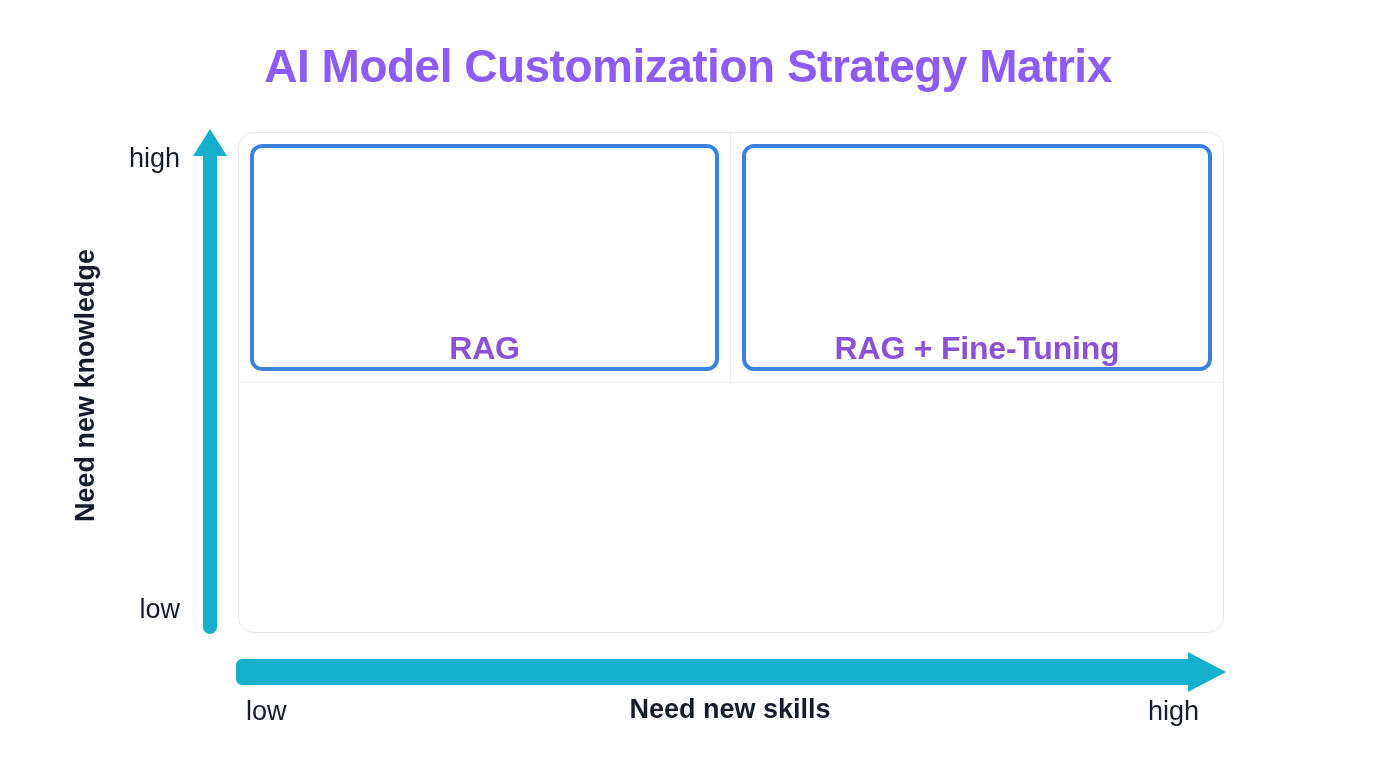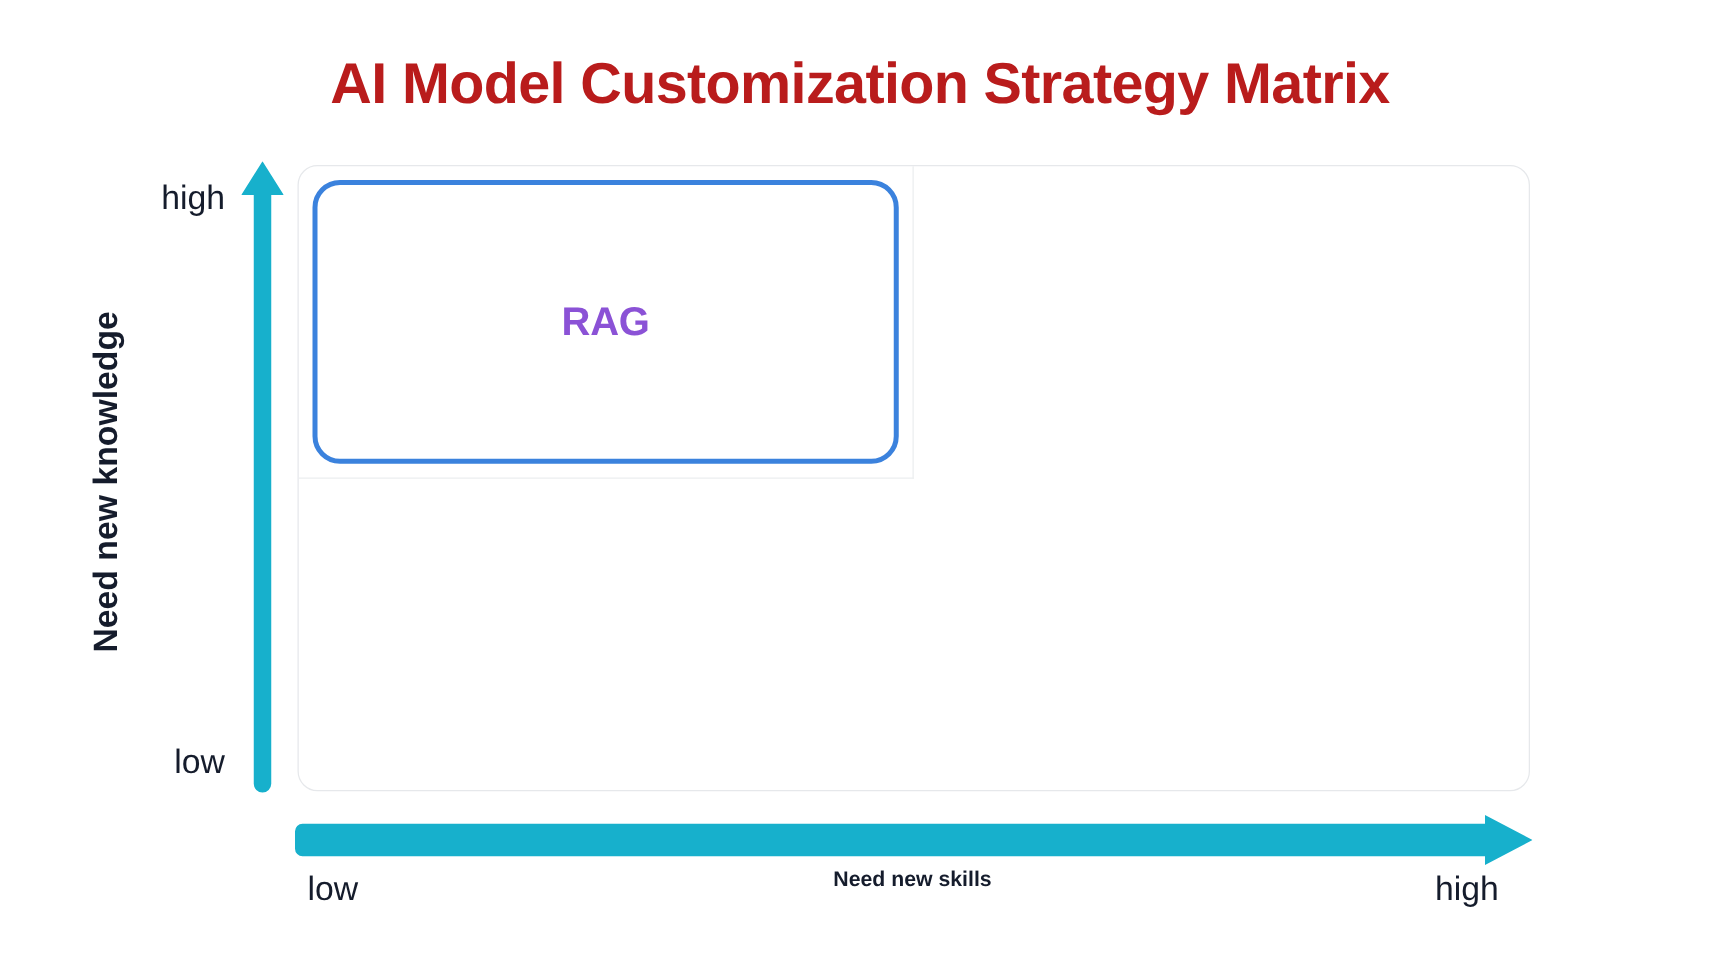--- a/index.html
+++ b/index.html
@@ -26,21 +26,21 @@
   
   .title {
     position: absolute;
     left: 0;
     top: 40px;
     width: 1376px;
     text-align: center;
     font-size: 46px;
     font-weight: bold;
     letter-spacing: -0.5px;
-    color: #b91c1c;
+    color: #8b5cf6;
     line-height: 1.15;
     white-space: nowrap;
   }
 
   
   .y-axis-arrow {
     position: absolute;
     left: 193px;
     top: 129px;
     width: 34px;
@@ -78,21 +78,21 @@
   }
   .y-tick.high { left: 40px; top: 143px; width: 140px; }
   .y-tick.low  { left: 40px; top: 594px; width: 140px; }
 
   .x-label {
     position: absolute;
     left: 430px;
     top: 694px;
     width: 600px;
     text-align: center;
-    font-size: 17px;
+    font-size: 27px;
     font-weight: bold;
     color: #151c2c;
     white-space: nowrap;
   }
   .x-tick {
     position: absolute;
     top: 696px;
     font-size: 27px;
     color: #151c2c;
     white-space: nowrap;
@@ -130,24 +130,24 @@
   
   .cell.tl { border-right: 1.5px solid #eceef0; border-bottom: 1.5px solid #eceef0; }
   .cell.tr { border-bottom: 1.5px solid #eceef0; }
   .cell.bl { border-right: 1.5px solid #eceef0; }
 
   .quad-box {
     width: 100%;
     height: 100%;
     box-sizing: border-box;
     border: 4px solid #3b82dd;
-    border-radius: 22px;
+    border-radius: 12px;
     background: #ffffff;
     display: flex;
-    align-items: center;
+    align-items: flex-end;
     justify-content: center;
   }
   .quad-label {
     font-size: 32px;
     font-weight: bold;
     color: #8b52d6;
     white-space: nowrap;
     letter-spacing: -0.2px;
   }
 </style>
@@ -168,20 +168,25 @@
 
   <div class="matrix-outer">
     <div class="matrix-grid">
 
       <div class="cell tl">
         <div class="quad-box">
           <span class="quad-label">RAG</span>
         </div>
       </div>
 
+      <div class="cell tr">
+        <div class="quad-box">
+          <span class="quad-label">RAG + Fine-Tuning</span>
+        </div>
+      </div>
 
 
 
     </div>
   </div>
 
   <svg class="x-axis-arrow" viewBox="0 0 990 40" preserveAspectRatio="none" aria-hidden="true">
     <path d="M0 13 A6 6 0 0 1 6 7 L952 7 L952 0 L990 20 L952 40 L952 33 L6 33 A6 6 0 0 1 0 27 Z" fill="#17b0cc"></path>
   </svg>
 

